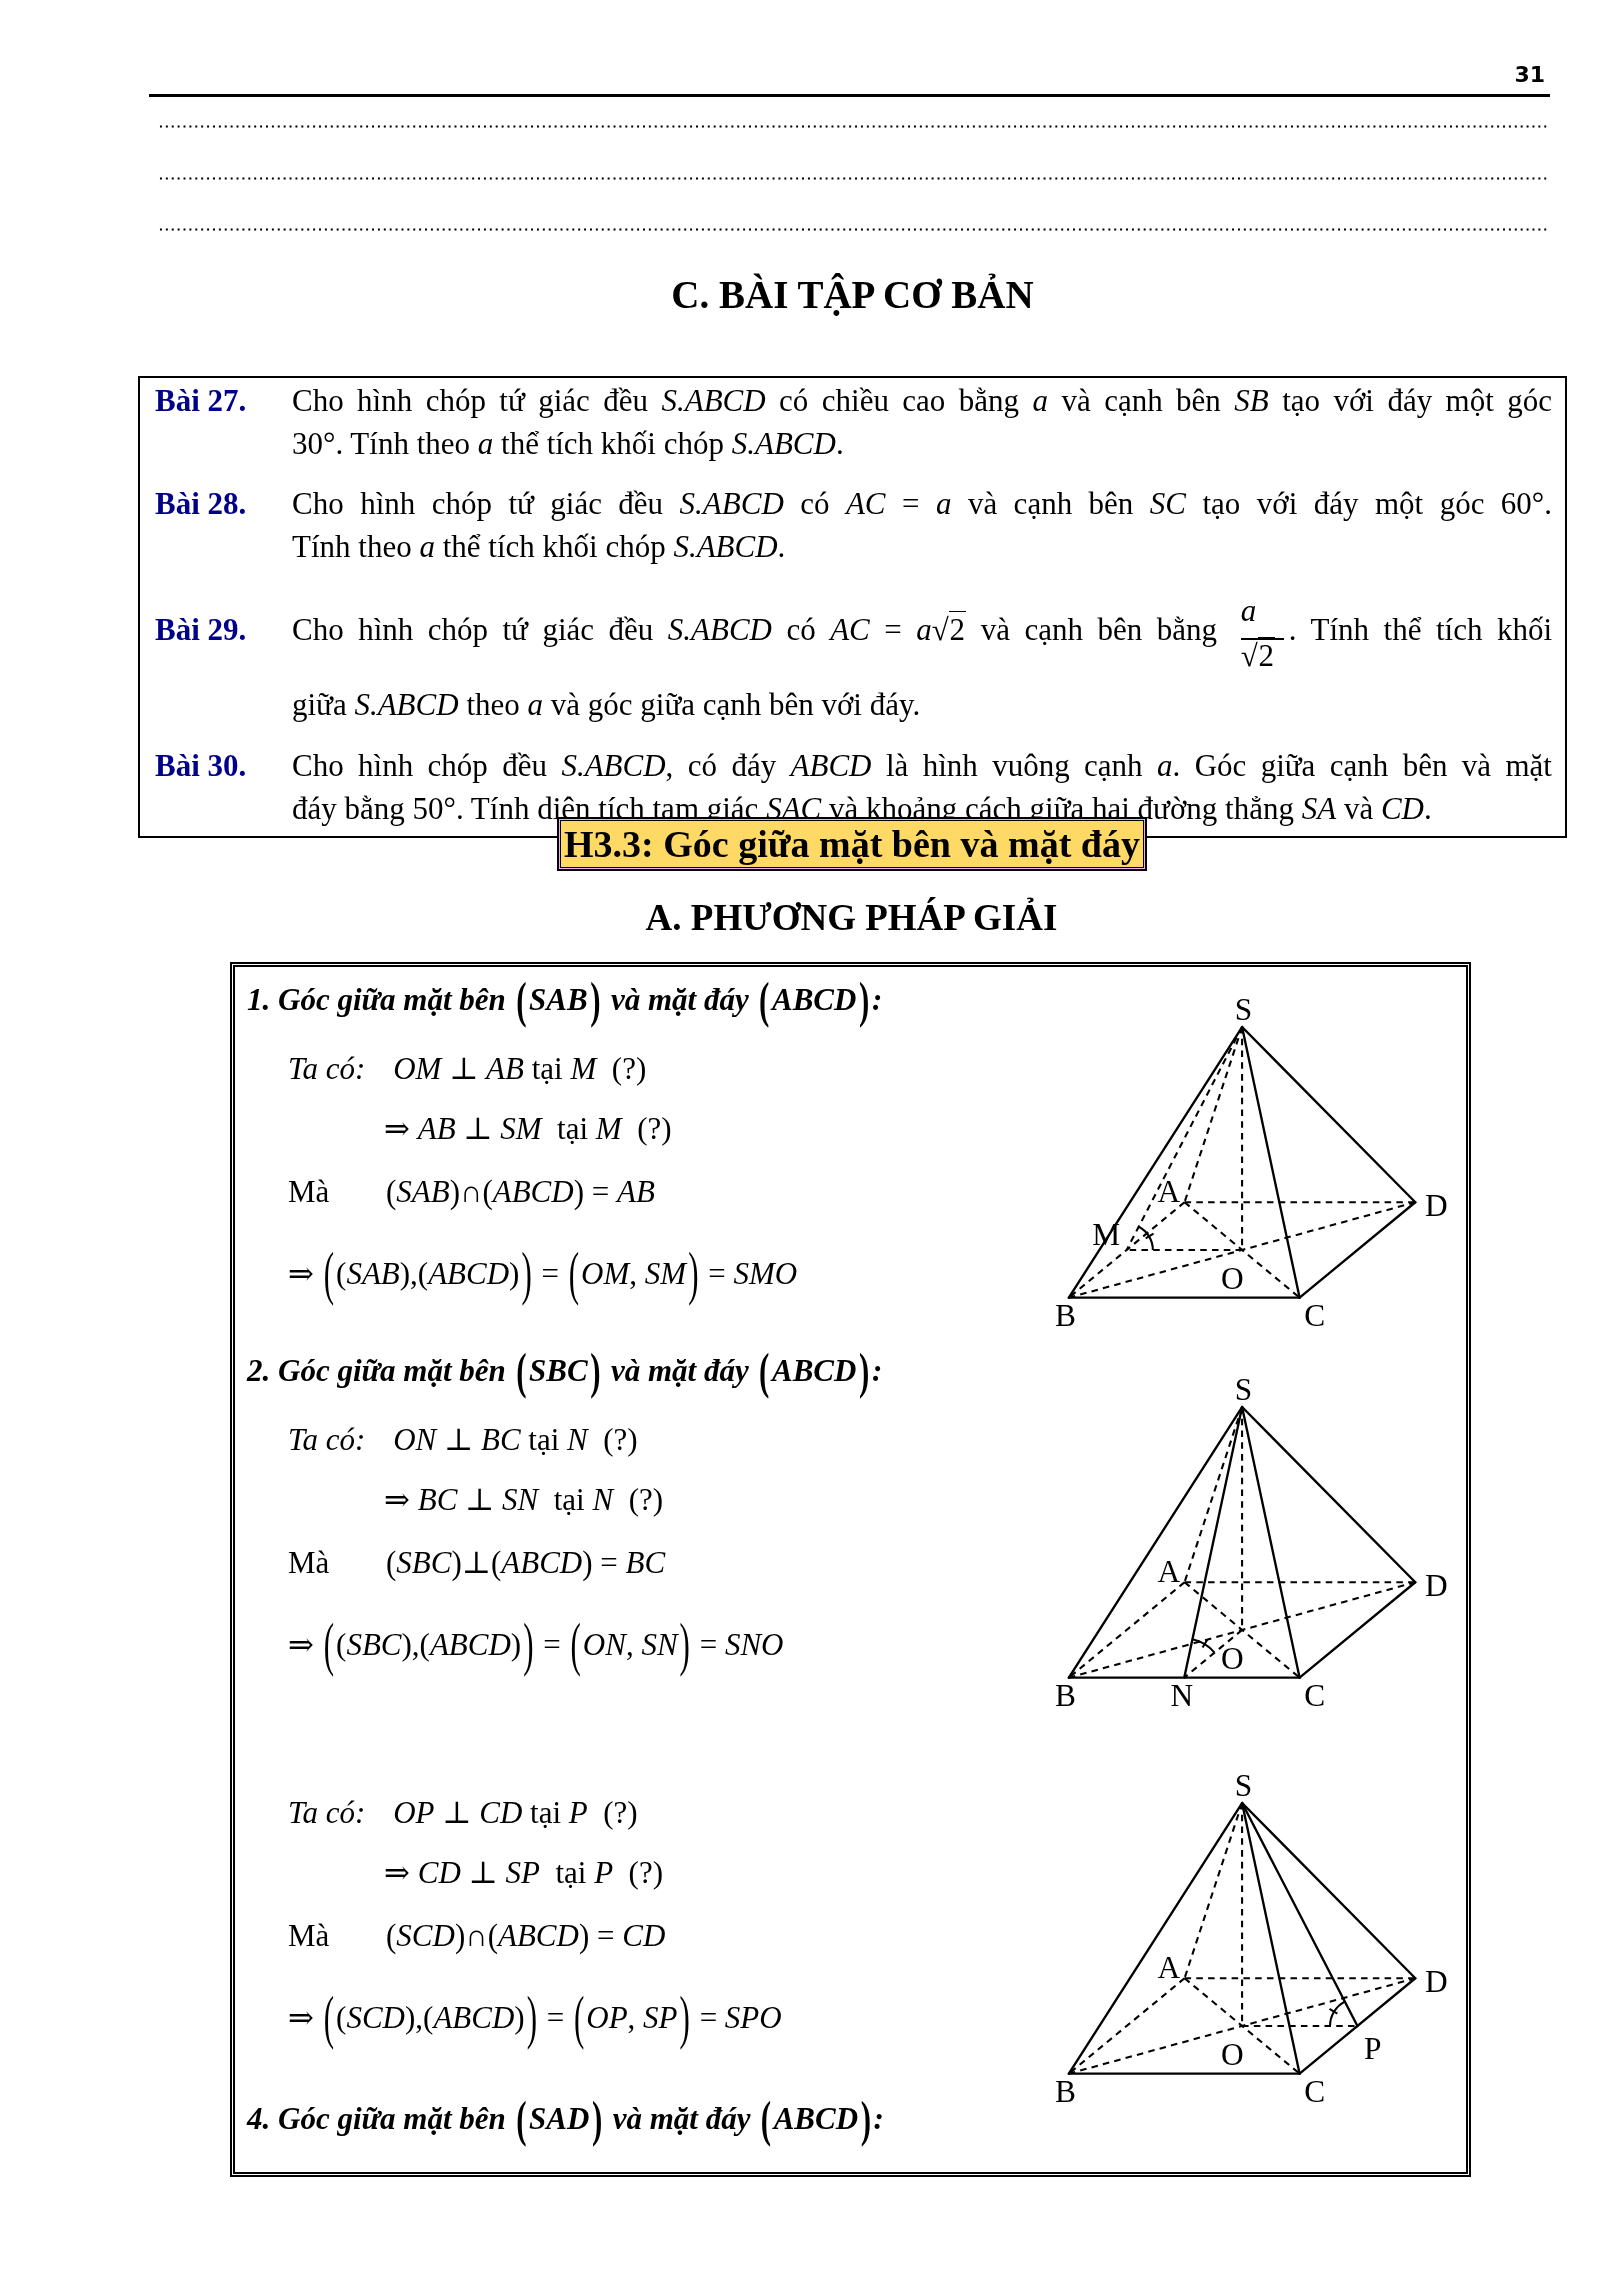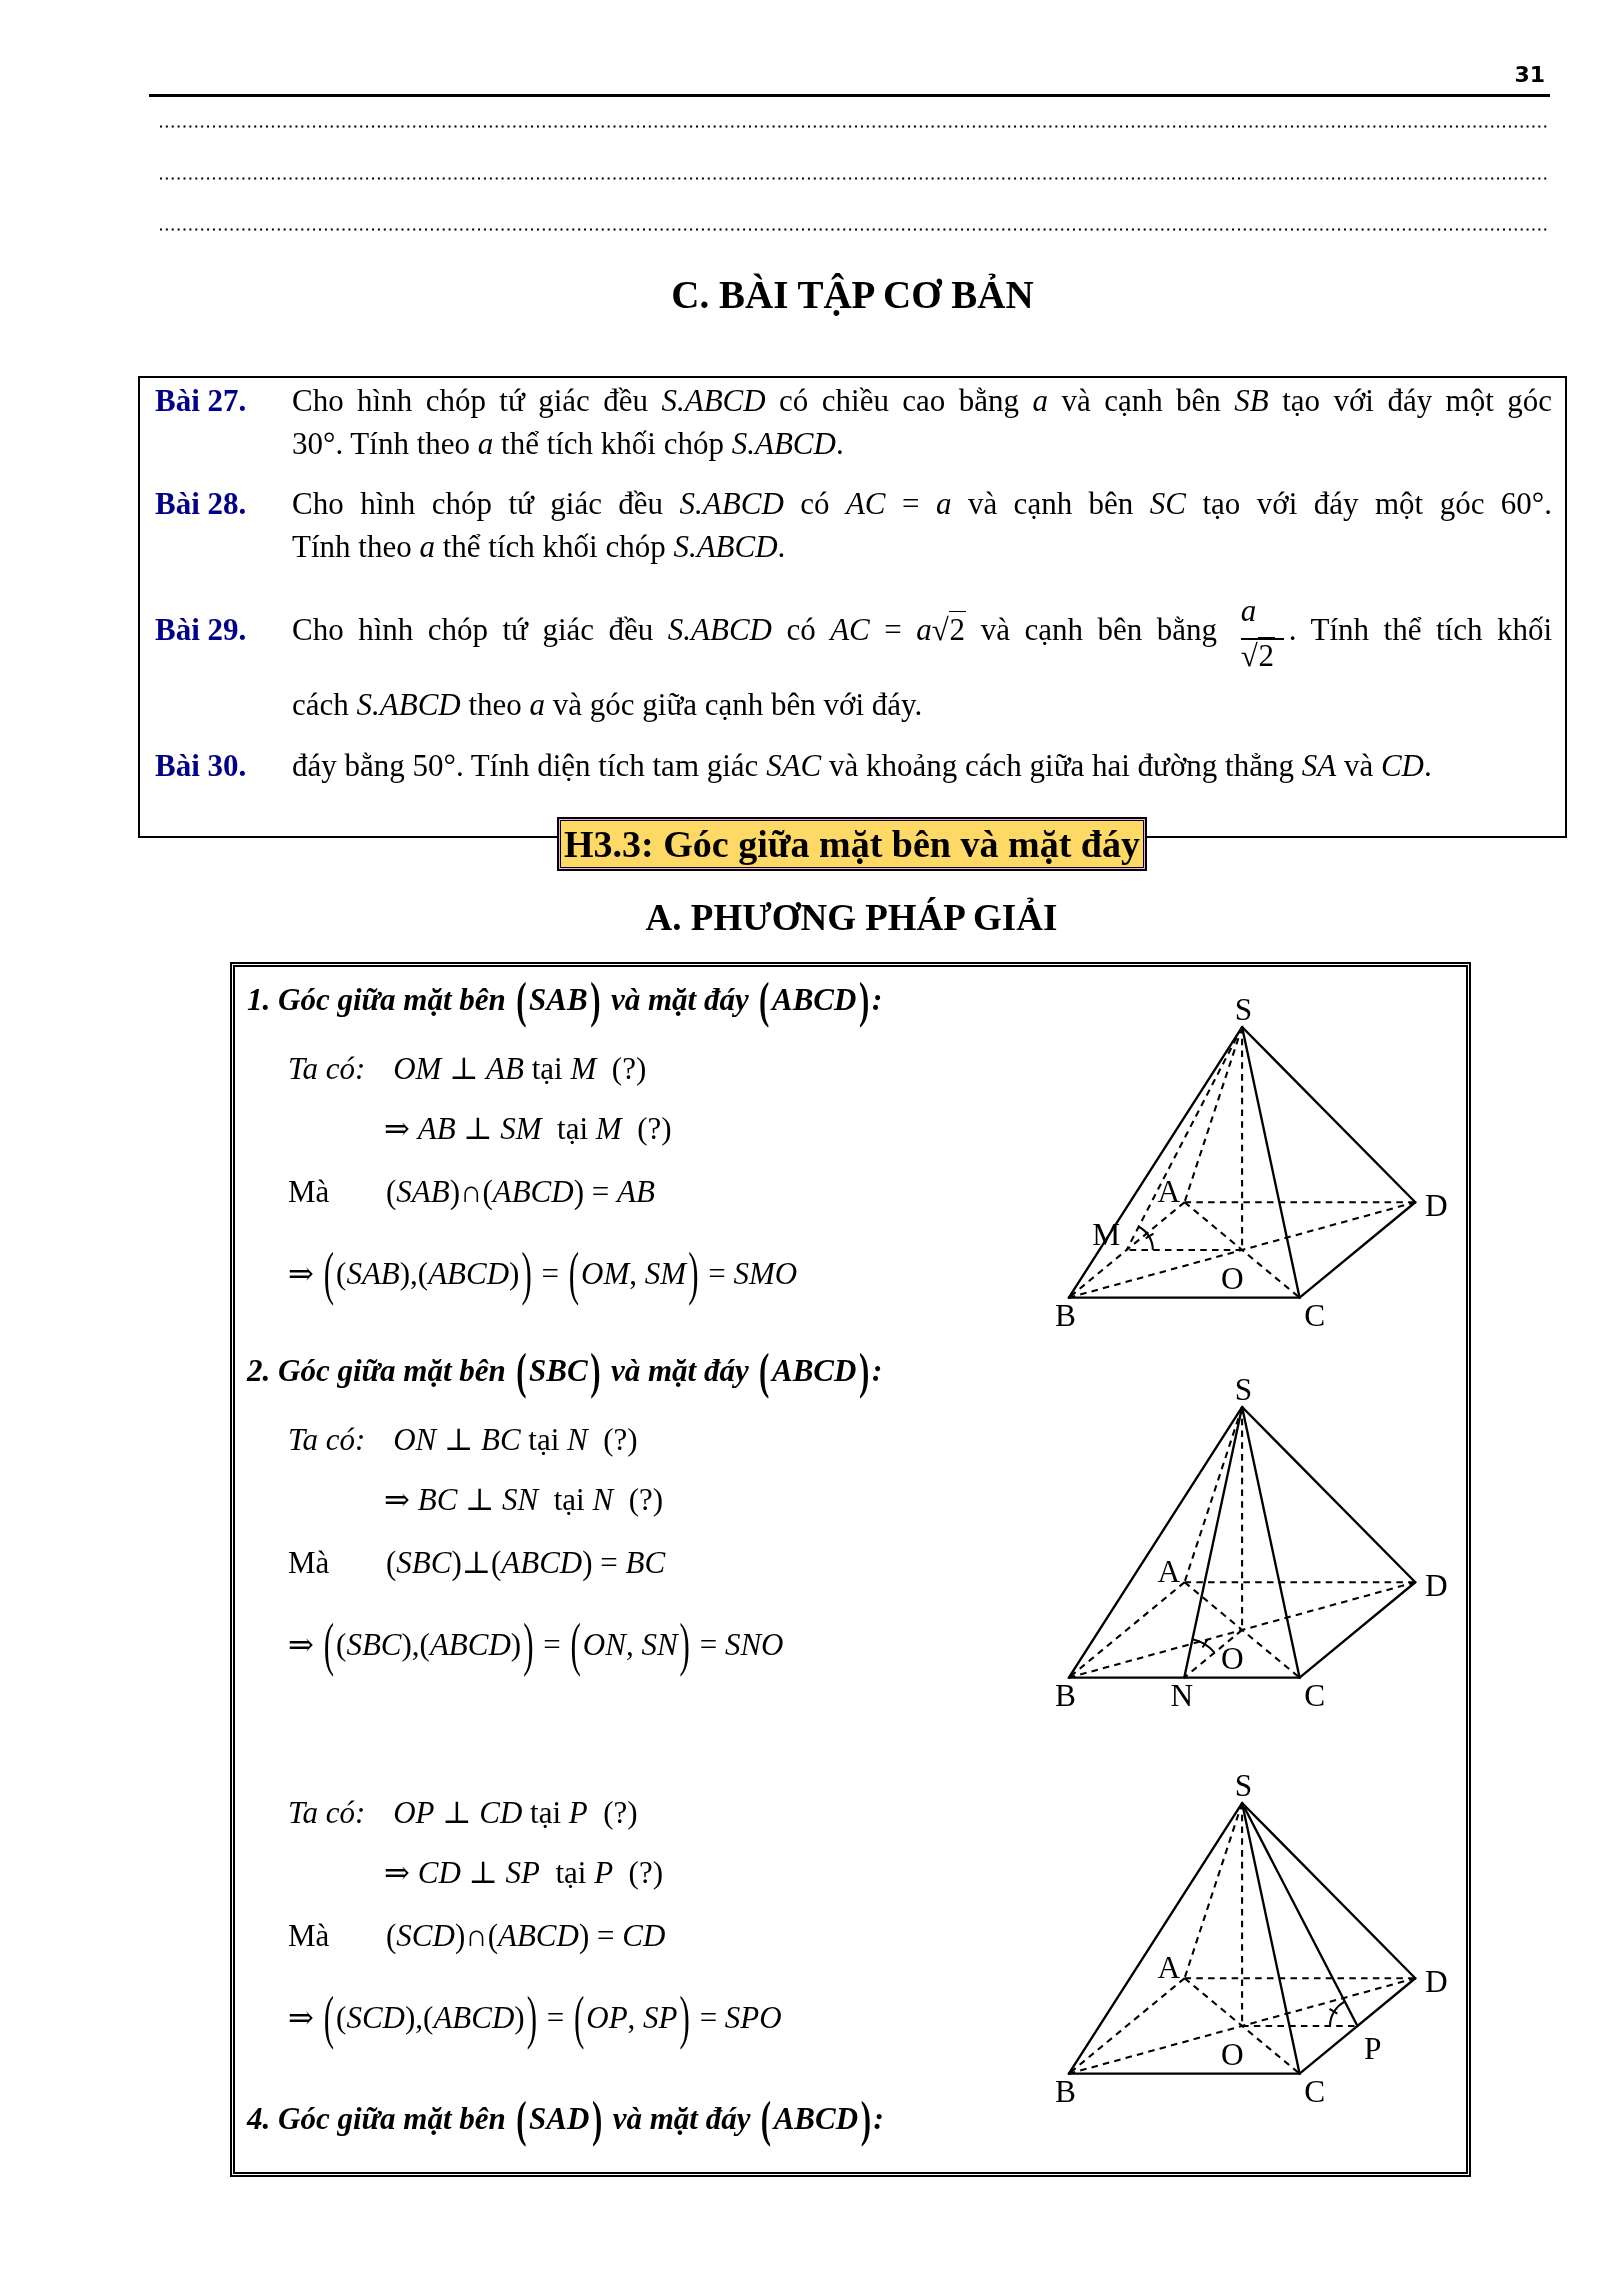--- a/index.html
+++ b/index.html
@@ -89,26 +89,27 @@
     <span class="ex-label">Bài 28.</span>
     <div class="ex-body">
       <div class="line l0 just"><span>Cho hình chóp tứ giác đều </span><span class="mi">S.ABCD</span><span> có </span><span class="mi">AC</span><span> = </span><span class="mi">a</span><span> và cạnh bên </span><span class="mi">SC</span><span> tạo với đáy một góc 60°.</span></div>
       <div class="line l1"><span>Tính theo </span><span class="mi">a</span><span> thể tích khối chóp </span><span class="mi">S.ABCD</span><span>.</span></div>
     </div>
   </div>
   <div class="ex ex29">
     <span class="ex-label">Bài 29.</span>
     <div class="ex-body">
       <div class="line l0 just"><span>Cho hình chóp tứ giác đều </span><span class="mi">S.ABCD</span><span> có </span><span class="mi">AC</span><span> = </span><span class="mi">a</span><span class="sqrt"><span class="rs">√</span><span class="rad">2</span></span><span> và cạnh bên bằng </span><span class="frac"><span class="num"><span class="mi">a</span></span><span class="den"><span class="sqrt"><span class="rs">√</span><span class="rad">2</span></span></span></span><span>. Tính thể tích khối</span></div>
-      <div class="line l1"><span>cách </span><span class="mi">S.ABCD</span><span> theo </span><span class="mi">a</span><span> và góc giữa cạnh bên với đáy.</span></div>
+      <div class="line l1"><span>giữa </span><span class="mi">S.ABCD</span><span> theo </span><span class="mi">a</span><span> và góc giữa cạnh bên với đáy.</span></div>
     </div>
   </div>
   <div class="ex ex30">
     <span class="ex-label">Bài 30.</span>
     <div class="ex-body">
+      <div class="line l0 just"><span>Cho hình chóp đều </span><span class="mi">S.ABCD</span><span>, có đáy </span><span class="mi">ABCD</span><span> là hình vuông cạnh </span><span class="mi">a</span><span>. Góc giữa cạnh bên và mặt</span></div>
       <div class="line l1"><span>đáy bằng 50°. Tính diện tích tam giác </span><span class="mi">SAC</span><span> và khoảng cách giữa hai đường thẳng </span><span class="mi">SA</span><span> và </span><span class="mi">CD</span><span>.</span></div>
     </div>
   </div>
 </div>
 
 <div class="banner">
   <div class="banner-inner">H3.3: Góc giữa mặt bên và mặt đáy</div>
 </div>
 <div class="subtitle">A. PHƯƠNG PHÁP GIẢI</div>
 

